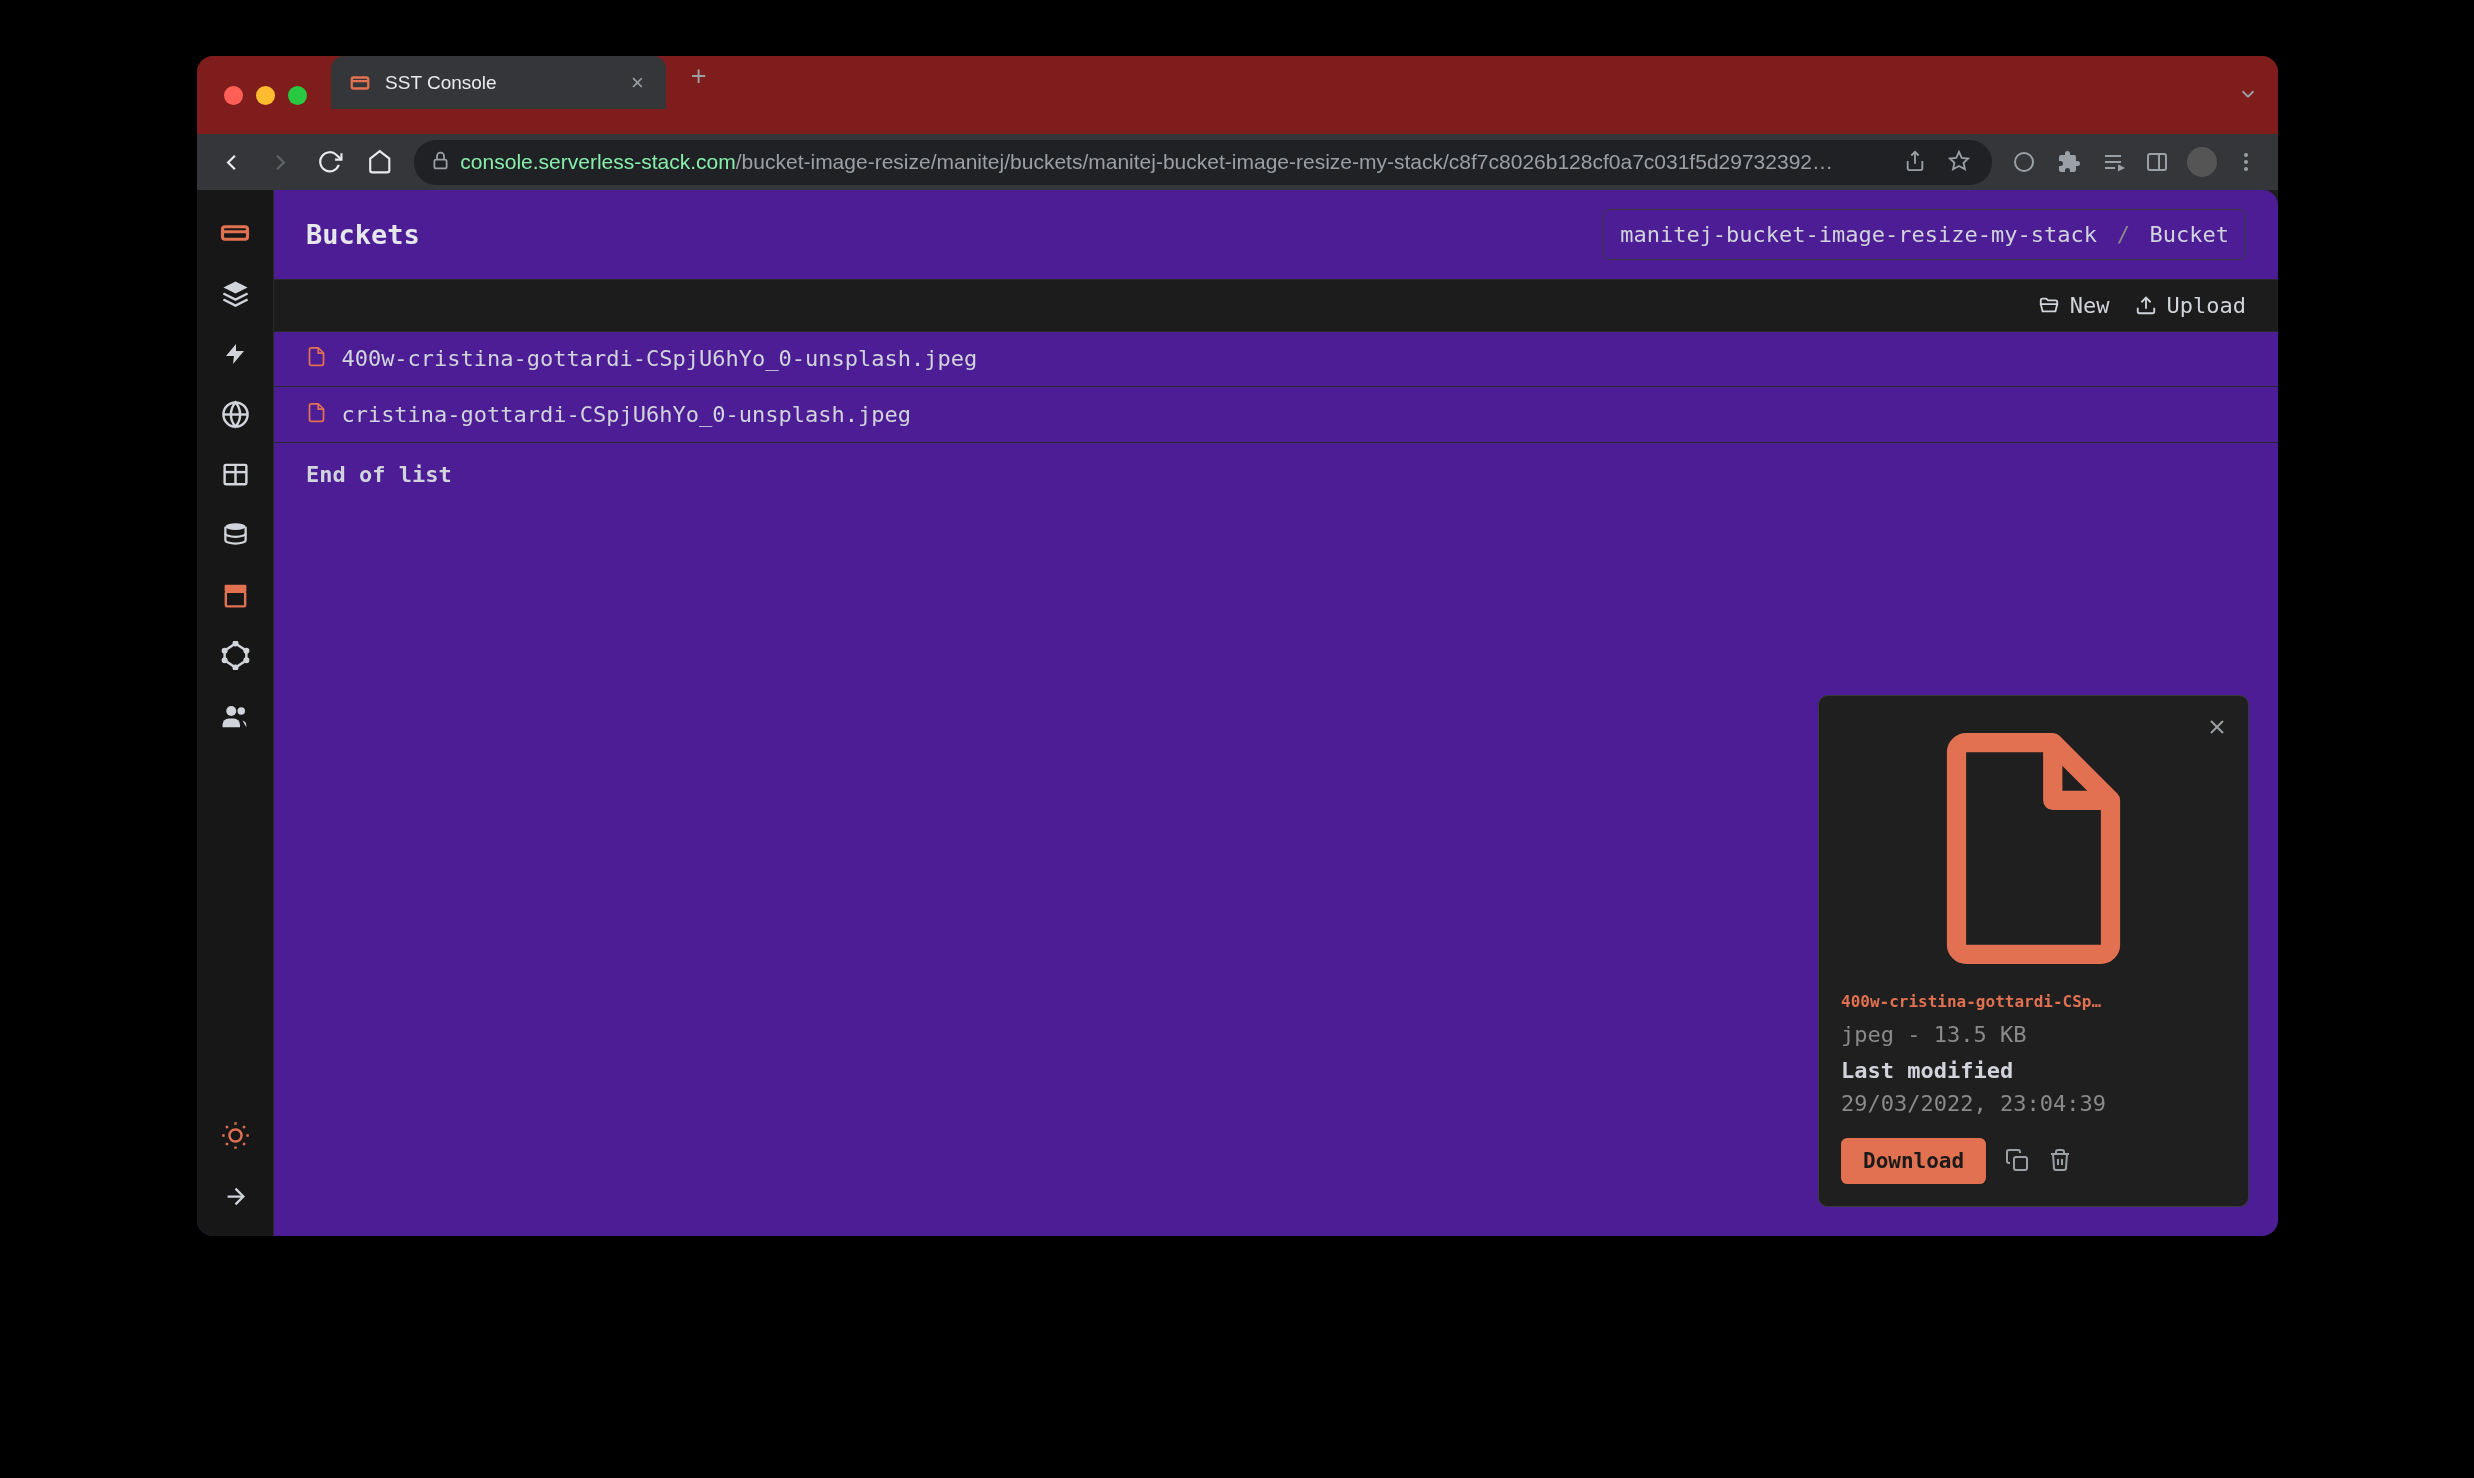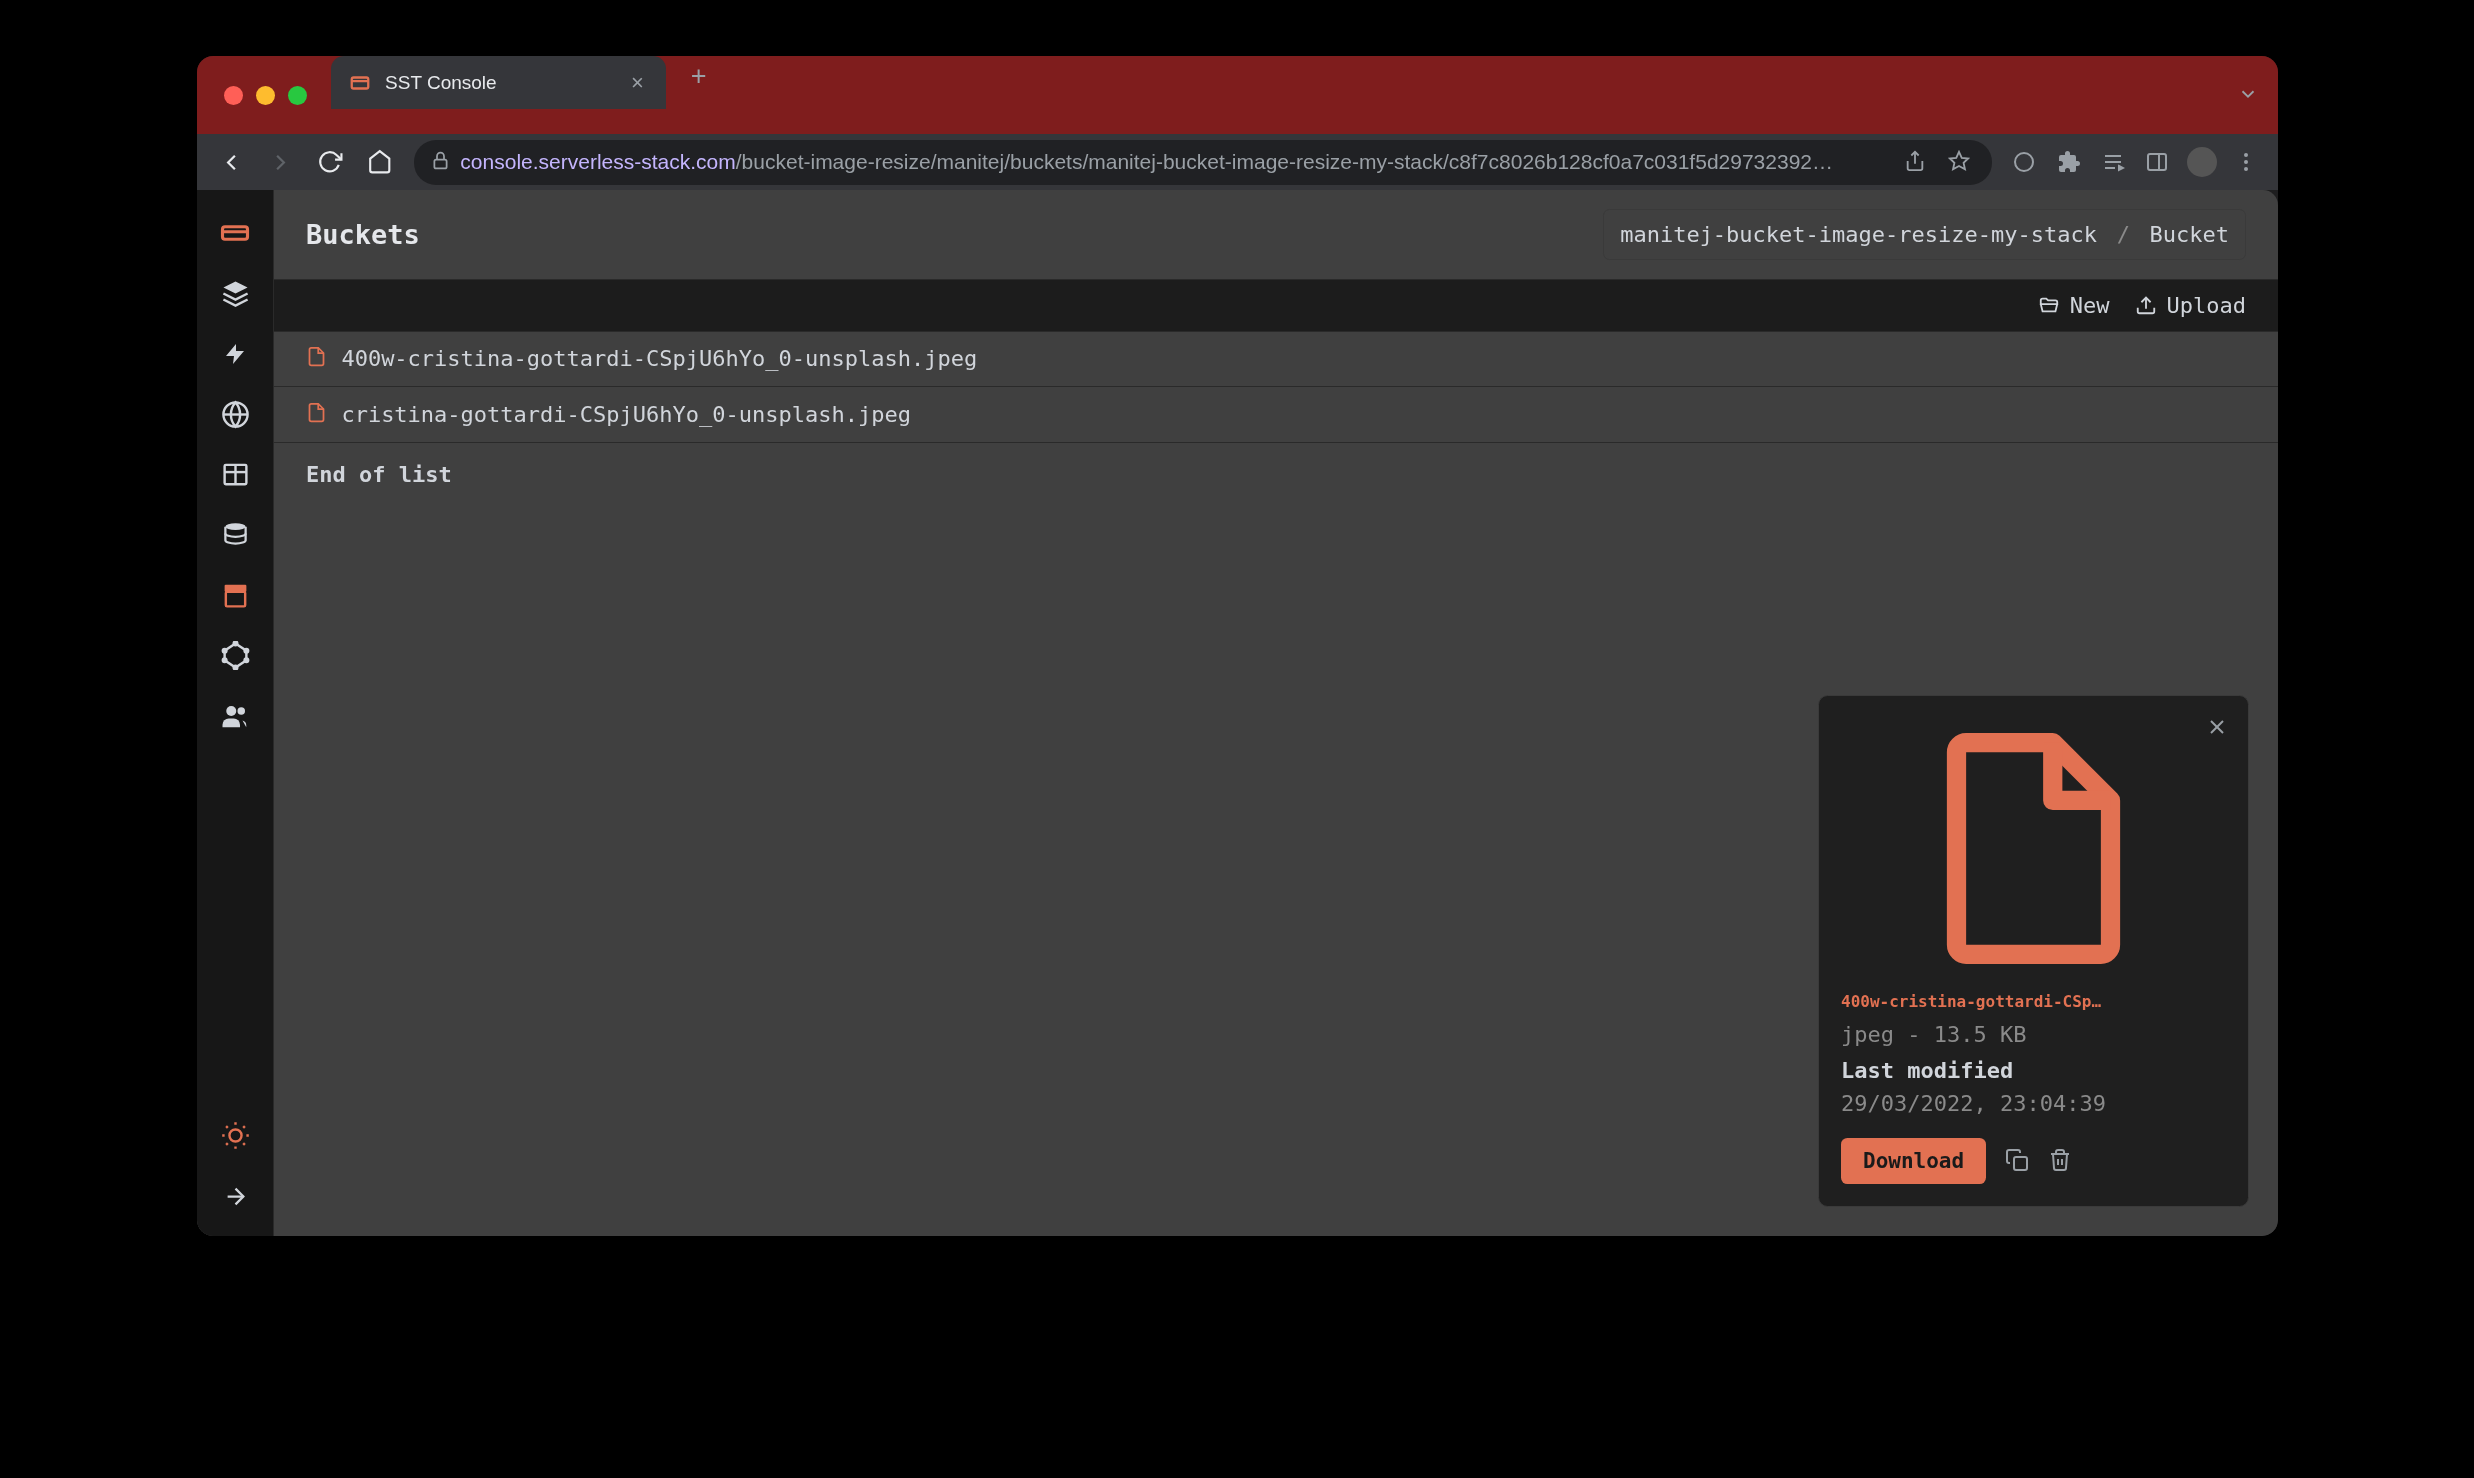--- a/index.html
+++ b/index.html
@@ -102,34 +102,34 @@
     }
     .lock-icon { color: #9aa0a6; }
     .url-text {
       font-size: 21px;
       color: #9aa0a6;
       white-space: nowrap;
       overflow: hidden;
       text-overflow: ellipsis;
       flex: 1;
     }
-    .url-host { color: #c4b5fd; }
+    .url-host { color: #86efac; }
     .addr-action { color: #9aa0a6; cursor: pointer; padding: 0 6.4px; }
     .toolbar-icon {
       width: 38px; height: 38px;
       display: flex; align-items: center; justify-content: center;
       color: #9aa0a6; cursor: pointer;
     }
     .avatar-circle {
       width: 30px; height: 30px; border-radius: 50%;
       background: #555;
     }
     .app-content {
       flex: 1;
-      background: #404040;
+      background: #4c1d95;
       display: flex;
       position: relative;
       border-radius: 15px;
     }
     .sidebar {
       width: 77px;
       background: #171717;
       border-right: 0.8px solid #2a2a2a;
       display: flex;
       flex-direction: column;

